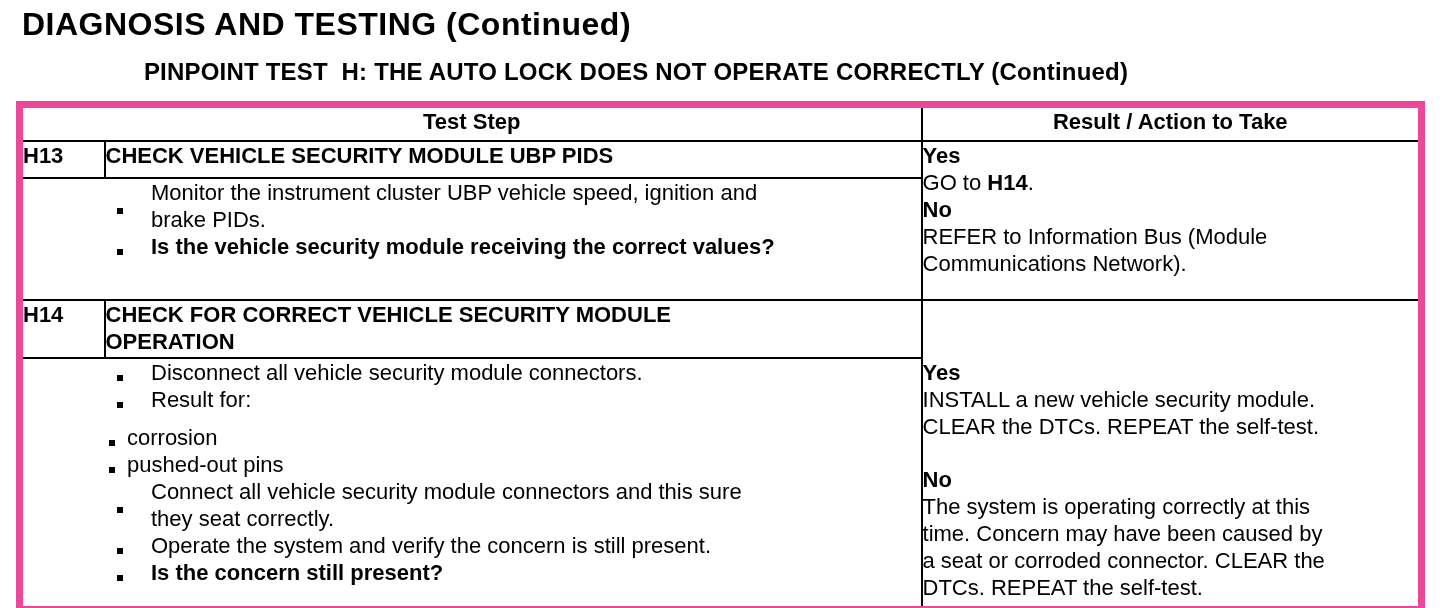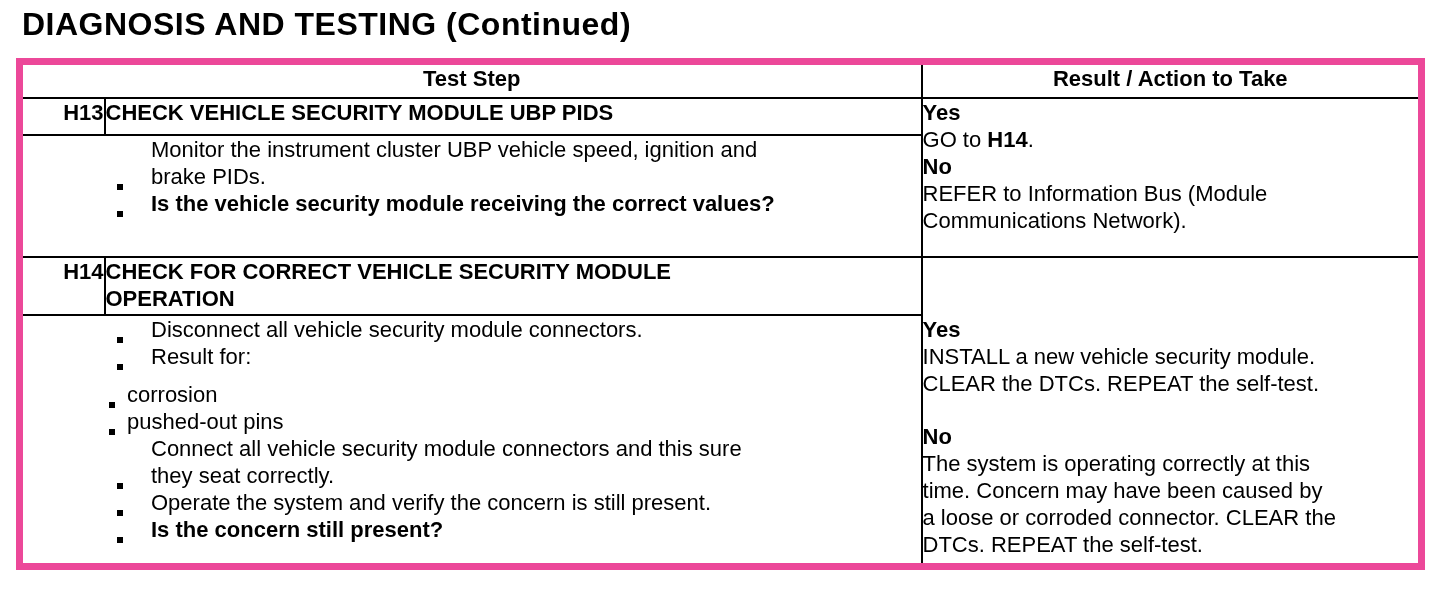--- a/index.html
+++ b/index.html
@@ -46,40 +46,40 @@
     line-height: 27px;
     padding: 0;
   }
   td.th {
     height: 32px;
     text-align: center;
     vertical-align: middle;
     font-weight: bold;
   }
   td.id-cell {
-    text-align: right;
+    text-align: left;
     font-weight: bold;
     padding-top: 5px;
   }
   td.title-cell {
     font-weight: bold;
     padding: 5px 10px 0 12px;
   }
   td.bullets-cell {
     padding-top: 4px;
   }
   td.result-cell {
     padding: 20px 8px 0 9px;
   }
   td.result-cell.r2 {
     padding-top: 58px;
   }
   .bullet {
     display: flex;
-    align-items: flex-end;
+    align-items: center;
   }
   .bullet.l1 { padding-left: 94px; }
   .bullet.l1 .dot-col { flex: 0 0 34px; }
   .bullet.l2 { padding-left: 86px; }
   .bullet.l2 .dot-col { flex: 0 0 18px; }
   .bullet.sub-start { margin-top: 11px; }
   .dot-col { padding-top: 10px; }
   .dot {
     display: block;
     width: 6px;
@@ -89,20 +89,21 @@
   .b, .bullet.bold { font-weight: bold; }
   .res-label { font-weight: bold; }
   .no-gap { margin-top: 26px; }
 </style>
 </head>
 <body>
 
 <div class="page">
 
   <div class="doc-title">DIAGNOSIS AND TESTING (Continued)</div>
+  <div class="doc-subtitle">PINPOINT TEST&nbsp; H: THE AUTO LOCK DOES NOT OPERATE CORRECTLY (Continued)</div>
 
   <table class="pinpoint">
     <colgroup>
       <col style="width:85px">
       <col style="width:817px">
       <col style="width:500px">
     </colgroup>
 
     <tbody>
         <tr>
@@ -152,21 +153,21 @@
         <div>CHECK FOR CORRECT VEHICLE SECURITY MODULE</div>
         <div>OPERATION</div>
       </td>
       <td class="result-cell r2" rowspan="2">
         <div class="res-label">Yes</div>
         <div>INSTALL a new vehicle security module.</div>
         <div>CLEAR the DTCs. REPEAT the self-test.</div>
         <div class="res-label no-gap">No</div>
         <div>The system is operating correctly at this</div>
         <div>time. Concern may have been caused by</div>
-        <div>a loose or corroded connector. CLEAR the</div>
+        <div>a seat or corroded connector. CLEAR the</div>
         <div>DTCs. REPEAT the self-test.</div>
       </td>
     </tr>
 
     <tr>
       <td class="bullets-cell" colspan="2" style="height:247px">
         <div class="bullet l1">
           <span class="dot-col">
                 <span class="dot"></span>
               </span>

